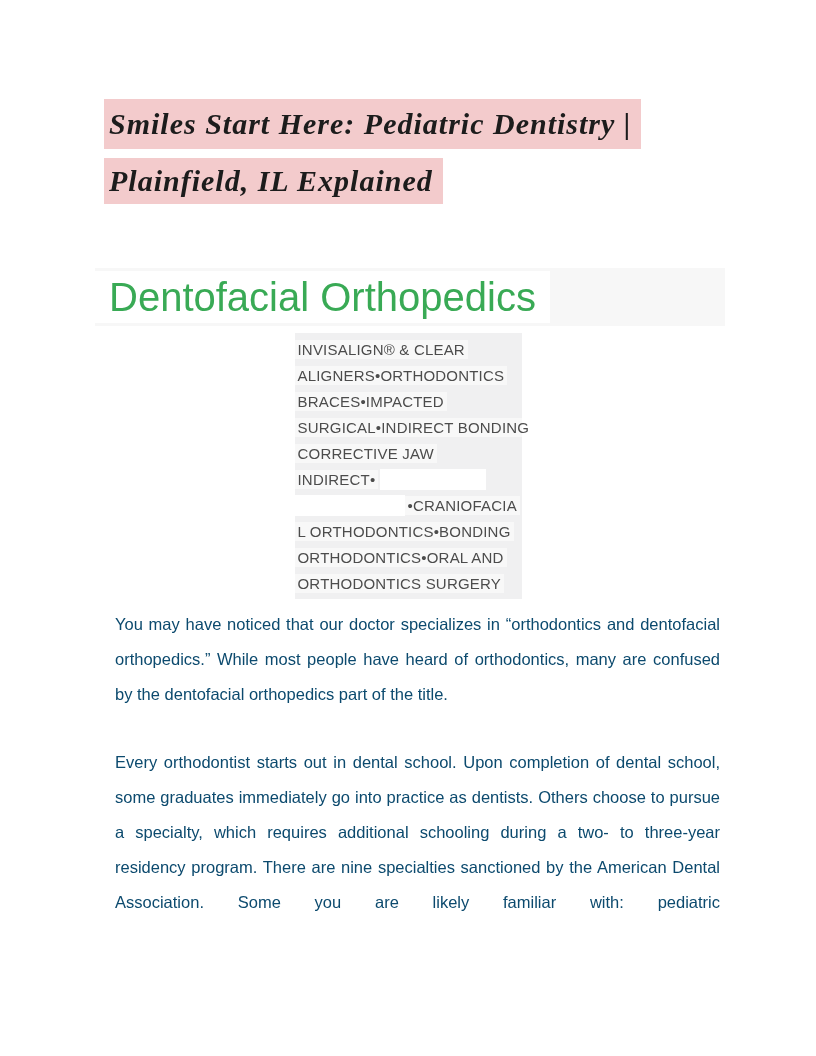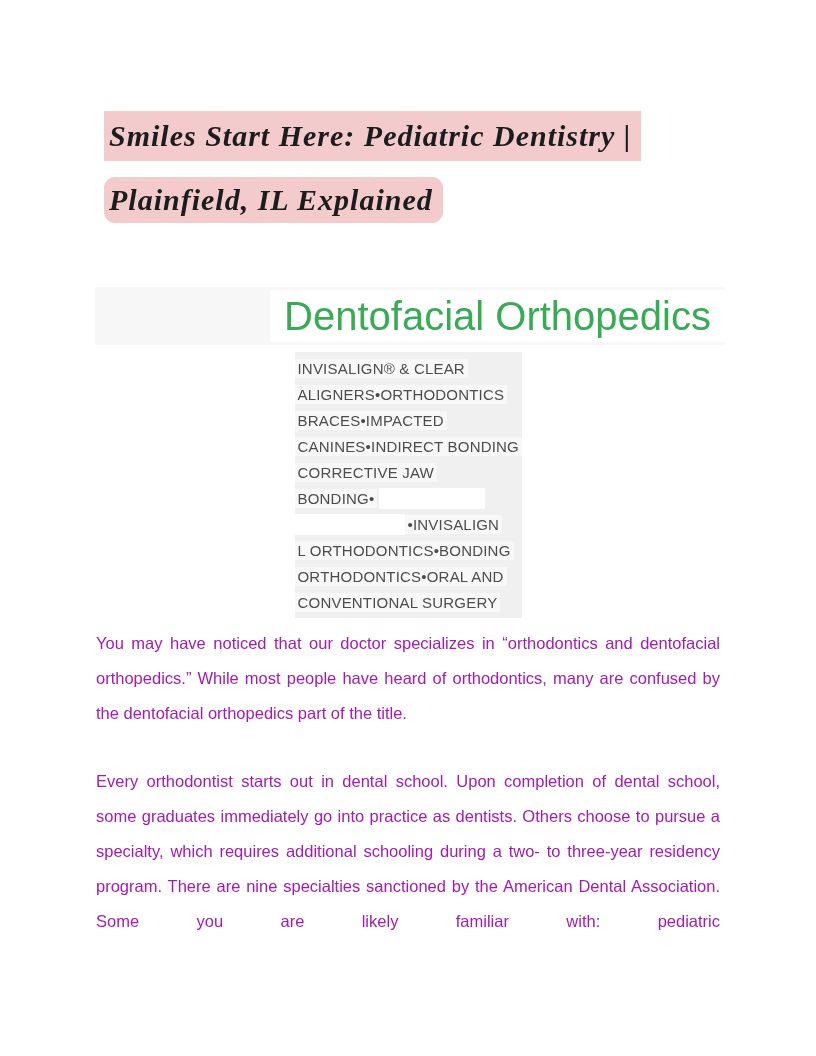--- a/index.html
+++ b/index.html
@@ -12,46 +12,46 @@
     background: #ffffff;
     overflow: hidden;
     font-family: "Liberation Sans", sans-serif;
   }
   .content {
     padding: 95px 96px 0 96px;
   }
 
   
   .title-block { margin-left: 0; }
-  .title-line { margin: 16px 0 9px 0; line-height: 0; padding-left: 8px; }
+  .title-line { margin: 4px 0 9px 0; line-height: 0; padding-left: 8px; }
   .title-hl {
     display: inline-block;
     background: #f3cbcc;
     color: #1c1c1c;
     font-family: cursive;
     font-style: italic;
     font-weight: 700;
     font-size: 30px;
     line-height: 50px;
     padding: 0 10px 0 5px;
     letter-spacing: 1px;
     white-space: nowrap;
   }
-  .title-line:nth-child(2) .title-hl { line-height: 46px; border-radius: 11px; }
+  .title-line:nth-child(2) .title-hl { line-height: 46px; }
 
   
   .heading-banner {
     margin-top: 64px;
     width: 630px;
     margin-left: -1px;
     height: 58px;
     background: #f7f7f7;
     display: flex;
     align-items: center;
-    justify-content: flex-end;
+    justify-content: flex-start;
   }
   .heading-text {
     color: #39aa55;
     background: #ffffff;
     font-size: 40px;
     line-height: 52px;
     padding: 0 14px;
     white-space: nowrap;
   }
 
@@ -76,21 +76,21 @@
     padding: 1px 3px;
   }
   .redact-box {
     background: #ffffff;
     height: 21px;
   }
   .redact-right { width: 106px; margin-left: 2px; }
   .redact-left  { width: 110px; margin-right: 0px; }
 
   
-  .body-copy { color: #a21caf; }
+  .body-copy { color: #0c4a6e; margin-left: 19px; }
   .para {
     font-size: 16.5px;
     line-height: 35px;
     text-align: justify;
   }
   .para-1 { margin-top: 8px; }
   .para-2 { margin-top: 33px; text-align-last: justify; }
 </style>
 </head>
 <body>
@@ -115,41 +115,41 @@
       <div class="services-line">
         <span class="line-text">INVISALIGN® &amp; CLEAR</span>
       </div>
       <div class="services-line">
         <span class="line-text">ALIGNERS•ORTHODONTICS</span>
       </div>
       <div class="services-line">
         <span class="line-text">BRACES•IMPACTED</span>
       </div>
       <div class="services-line">
-        <span class="line-text">CANINES•INDIRECT BONDING</span>
+        <span class="line-text">SURGICAL•INDIRECT BONDING</span>
       </div>
       <div class="services-line">
         <span class="line-text">CORRECTIVE JAW</span>
       </div>
       <div class="services-line">
-        <span class="line-text">BONDING•</span>
+        <span class="line-text">INDIRECT•</span>
         <span class="redact-box redact-right"></span>
       </div>
       <div class="services-line">
         <span class="redact-box redact-left"></span>
-        <span class="line-text">•INVISALIGN</span>
+        <span class="line-text">•CRANIOFACIA</span>
       </div>
       <div class="services-line">
         <span class="line-text">L ORTHODONTICS•BONDING</span>
       </div>
       <div class="services-line">
         <span class="line-text">ORTHODONTICS•ORAL AND</span>
       </div>
       <div class="services-line">
-        <span class="line-text">CONVENTIONAL SURGERY</span>
+        <span class="line-text">ORTHODONTICS SURGERY</span>
       </div>
     </div>
 
     <div class="body-copy">
       <p class="para para-1">You may have noticed that our doctor specializes in “orthodontics and dentofacial orthopedics.” While most people have heard of orthodontics, many are confused by the dentofacial orthopedics part of the title.</p>
       <p class="para para-2">Every orthodontist starts out in dental school. Upon completion of dental school, some graduates immediately go into practice as dentists. Others choose to pursue a specialty, which requires additional schooling during a two- to three-year residency program. There are nine specialties sanctioned by the American Dental Association. Some you are likely familiar with: pediatric</p>
     </div>
 
   </div>
 </div>

